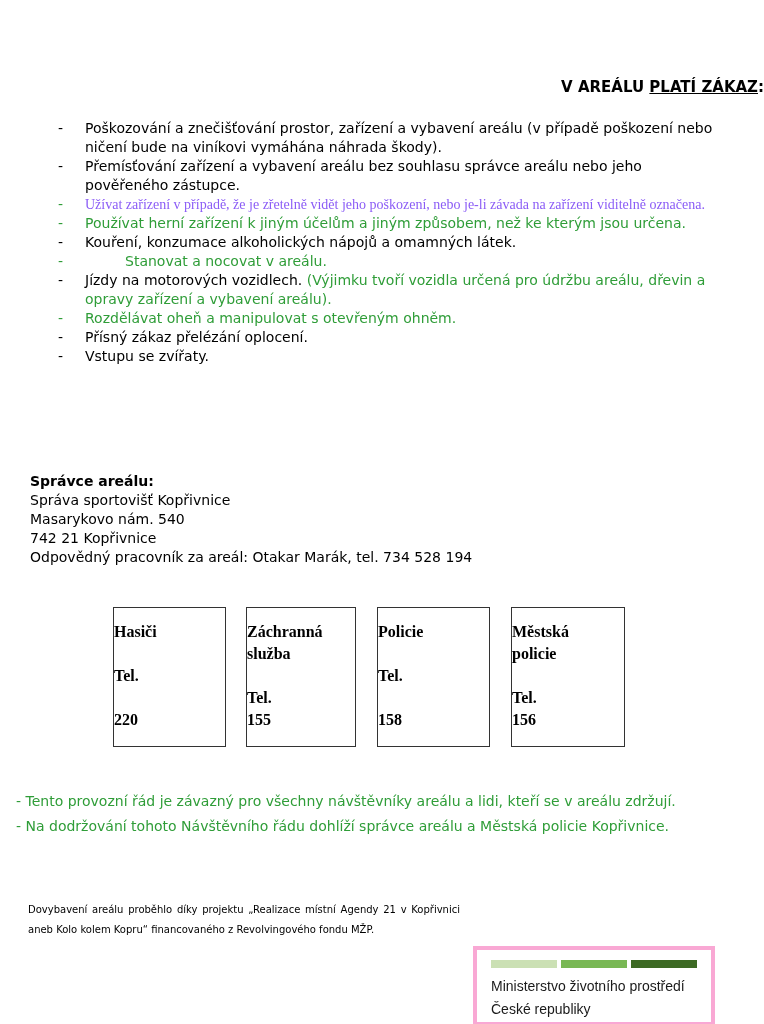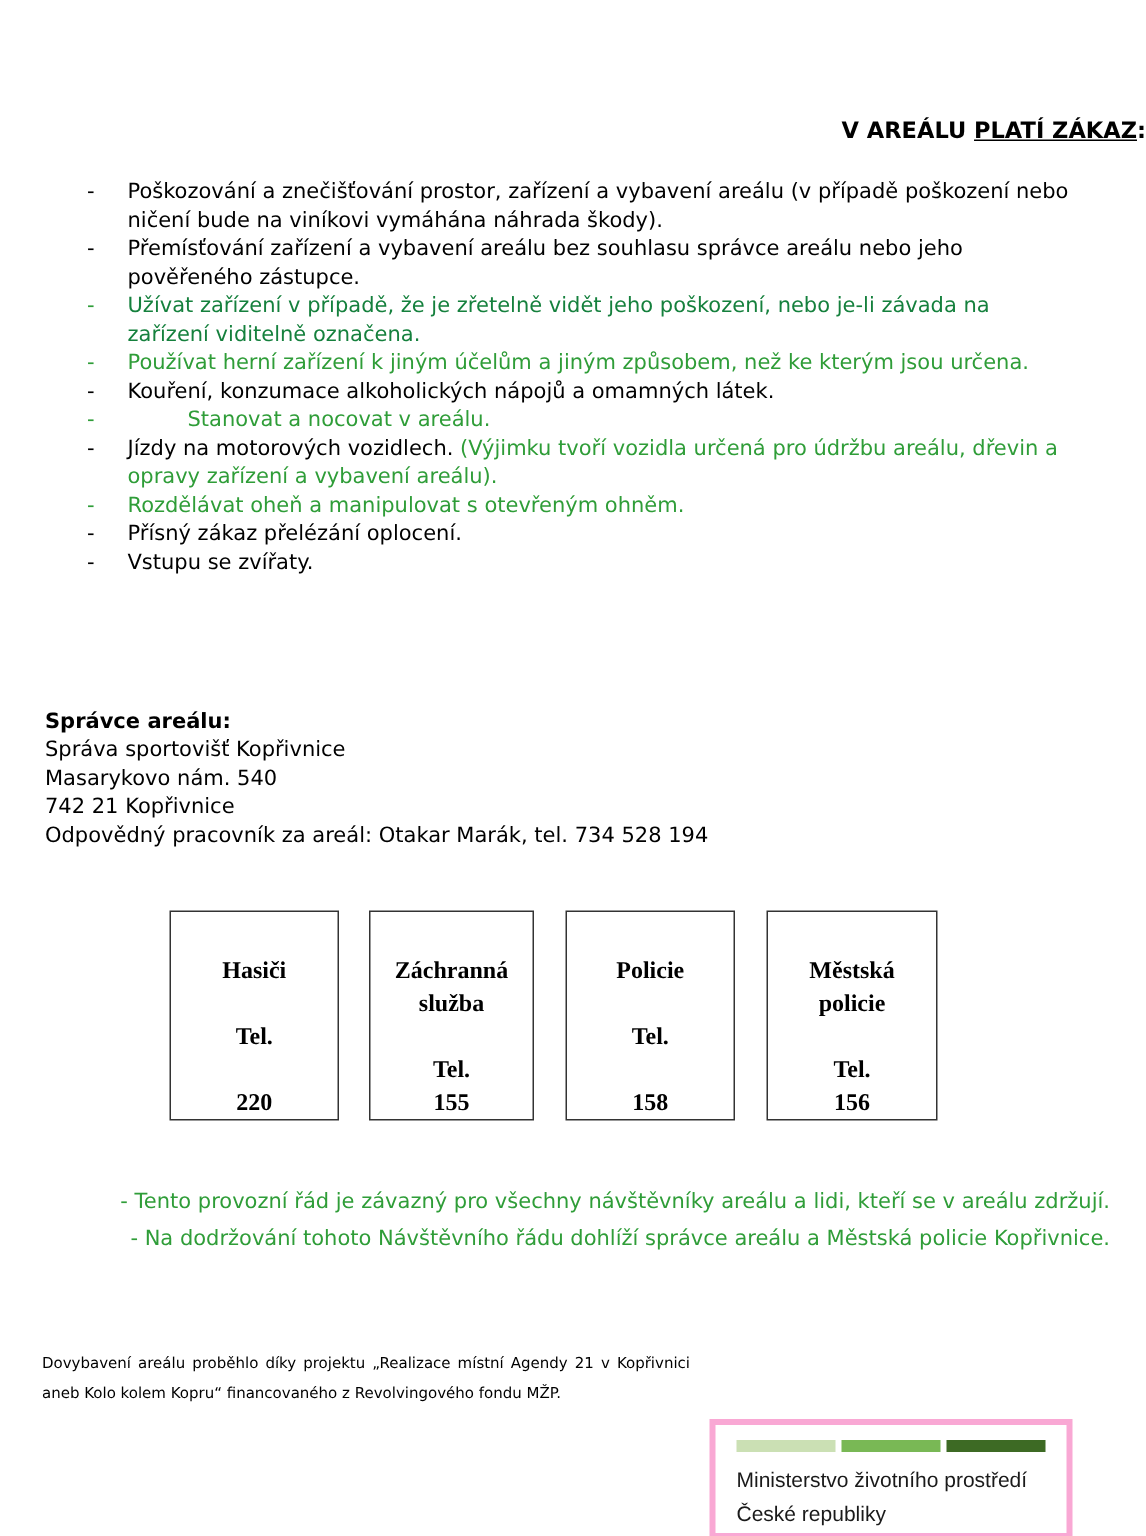--- a/index.html
+++ b/index.html
@@ -28,30 +28,30 @@
 
   
   .manager { position:absolute; top:472px; left:30px; width:600px; font-size:14px; line-height:19px; }
   .manager .heading { font-weight:bold; }
 
   
   .em-box {
     position:absolute; top:607px; height:140px; box-sizing:border-box;
     border:1px solid #333333; background:#ffffff;
     font-family:"Liberation Serif", serif; font-weight:bold; font-size:16px;
-    text-align:center; padding-top:29px;
+    padding-top:13px;
   }
   .em-box .bline { height:22px; line-height:22px; }
   .em-box1 { left:113px; width:113px; }
   .em-box2 { left:246px; width:110px; }
   .em-box3 { left:377px; width:113px; }
   .em-box4 { left:511px; width:114px; }
 
   
-  .notes { position:absolute; top:791px; left:28px; width:712px; font-size:14px; line-height:20px;text-align:right; }
+  .notes { position:absolute; top:791px; left:16px; width:712px; font-size:14px; line-height:20px; }
   .notes p { margin:0 0 5px 0; }
 
   
   .funding {
     position:absolute; top:900px; left:28px; width:432px;
     font-size:10px; line-height:20px; text-align:justify;
   }
 
   
   .logo-box {
@@ -76,21 +76,21 @@
     <li class="rule">
       <span class="marker" style="color: rgb(0, 0, 0);">-</span>
       <span class="rule-text" style="color: rgb(0, 0, 0);">Poškozování a znečišťování prostor, zařízení a vybavení areálu (v případě poškození nebo ničení bude na viníkovi vymáhána náhrada škody).</span>
     </li>
     <li class="rule">
       <span class="marker" style="color: rgb(0, 0, 0);">-</span>
       <span class="rule-text" style="color: rgb(0, 0, 0);">Přemísťování zařízení a vybavení areálu bez souhlasu správce areálu nebo jeho pověřeného zástupce.</span>
     </li>
     <li class="rule">
       <span class="marker" style="color: rgb(47, 157, 56);">-</span>
-      <span class="rule-text" style="color: #15803d;">Užívat zařízení v případě, že je zřetelně vidět jeho poškození, nebo je-li závada na zařízení viditelně označena.</span>
+      <span class="rule-text" style="color: #8b5cf6; font-family: Liberation Serif, serif;">Užívat zařízení v případě, že je zřetelně vidět jeho poškození, nebo je-li závada na zařízení viditelně označena.</span>
     </li>
     <li class="rule">
       <span class="marker" style="color: rgb(47, 157, 56);">-</span>
       <span class="rule-text" style="color: rgb(47, 157, 56);">Používat herní zařízení k jiným účelům a jiným způsobem, než ke kterým jsou určena.</span>
     </li>
     <li class="rule">
       <span class="marker" style="color: rgb(0, 0, 0);">-</span>
       <span class="rule-text" style="color: rgb(0, 0, 0);">Kouření, konzumace alkoholických nápojů a omamných látek.</span>
     </li>
     <li class="rule">

